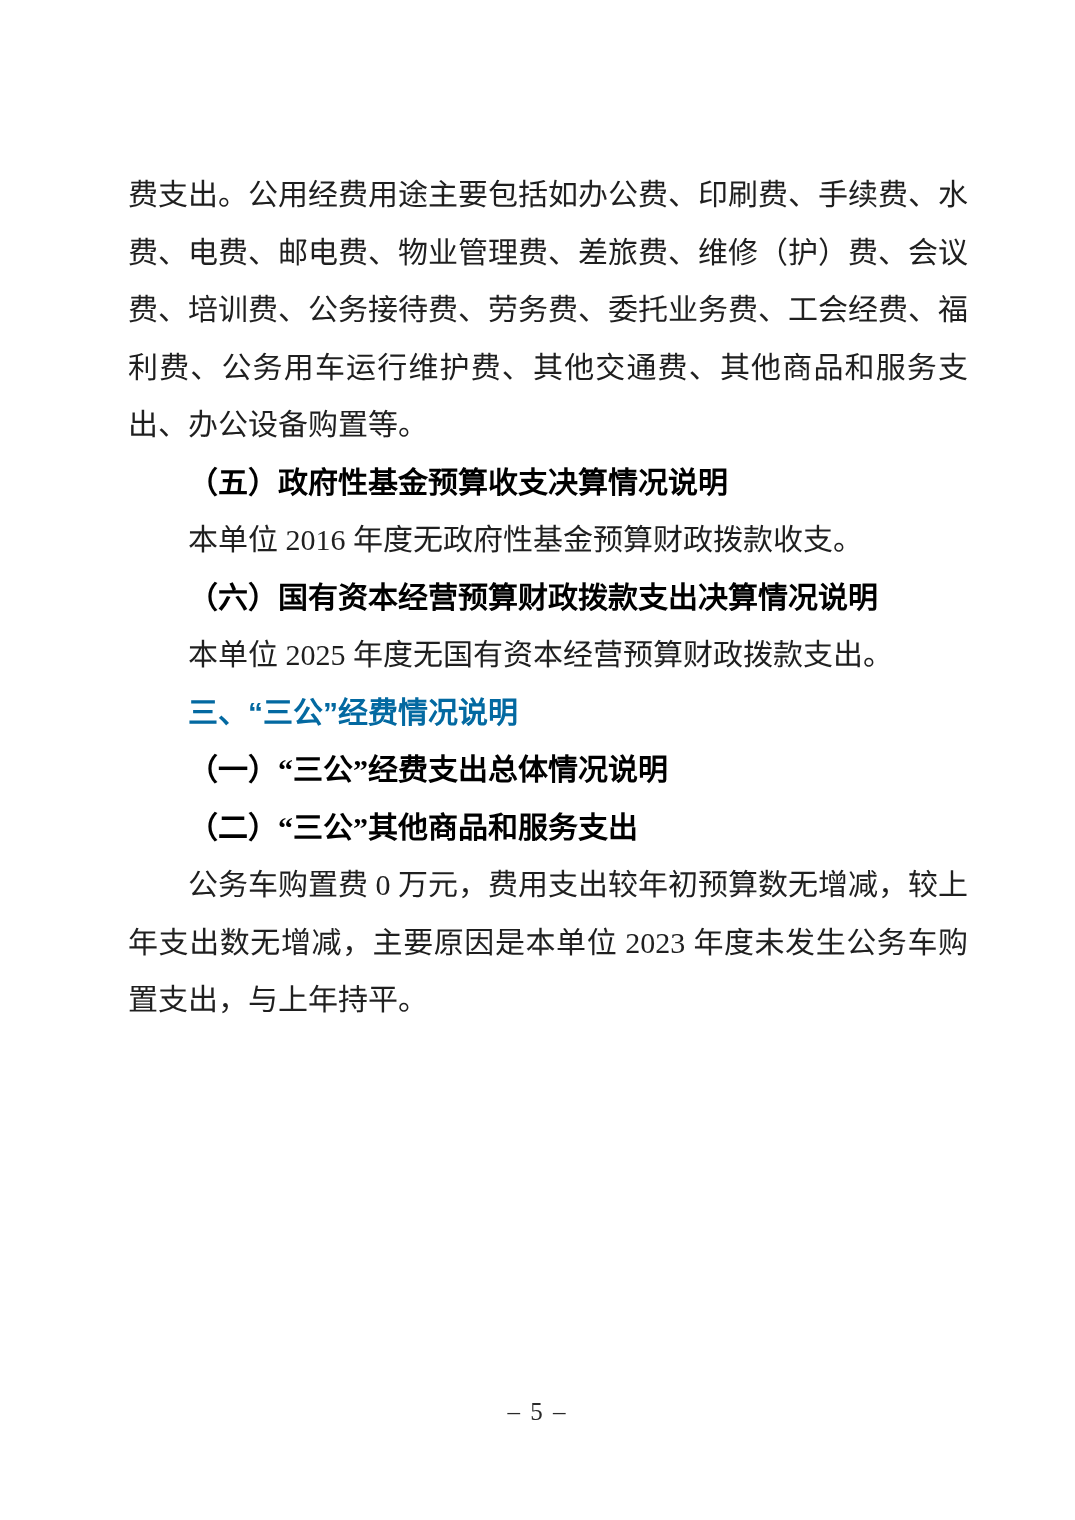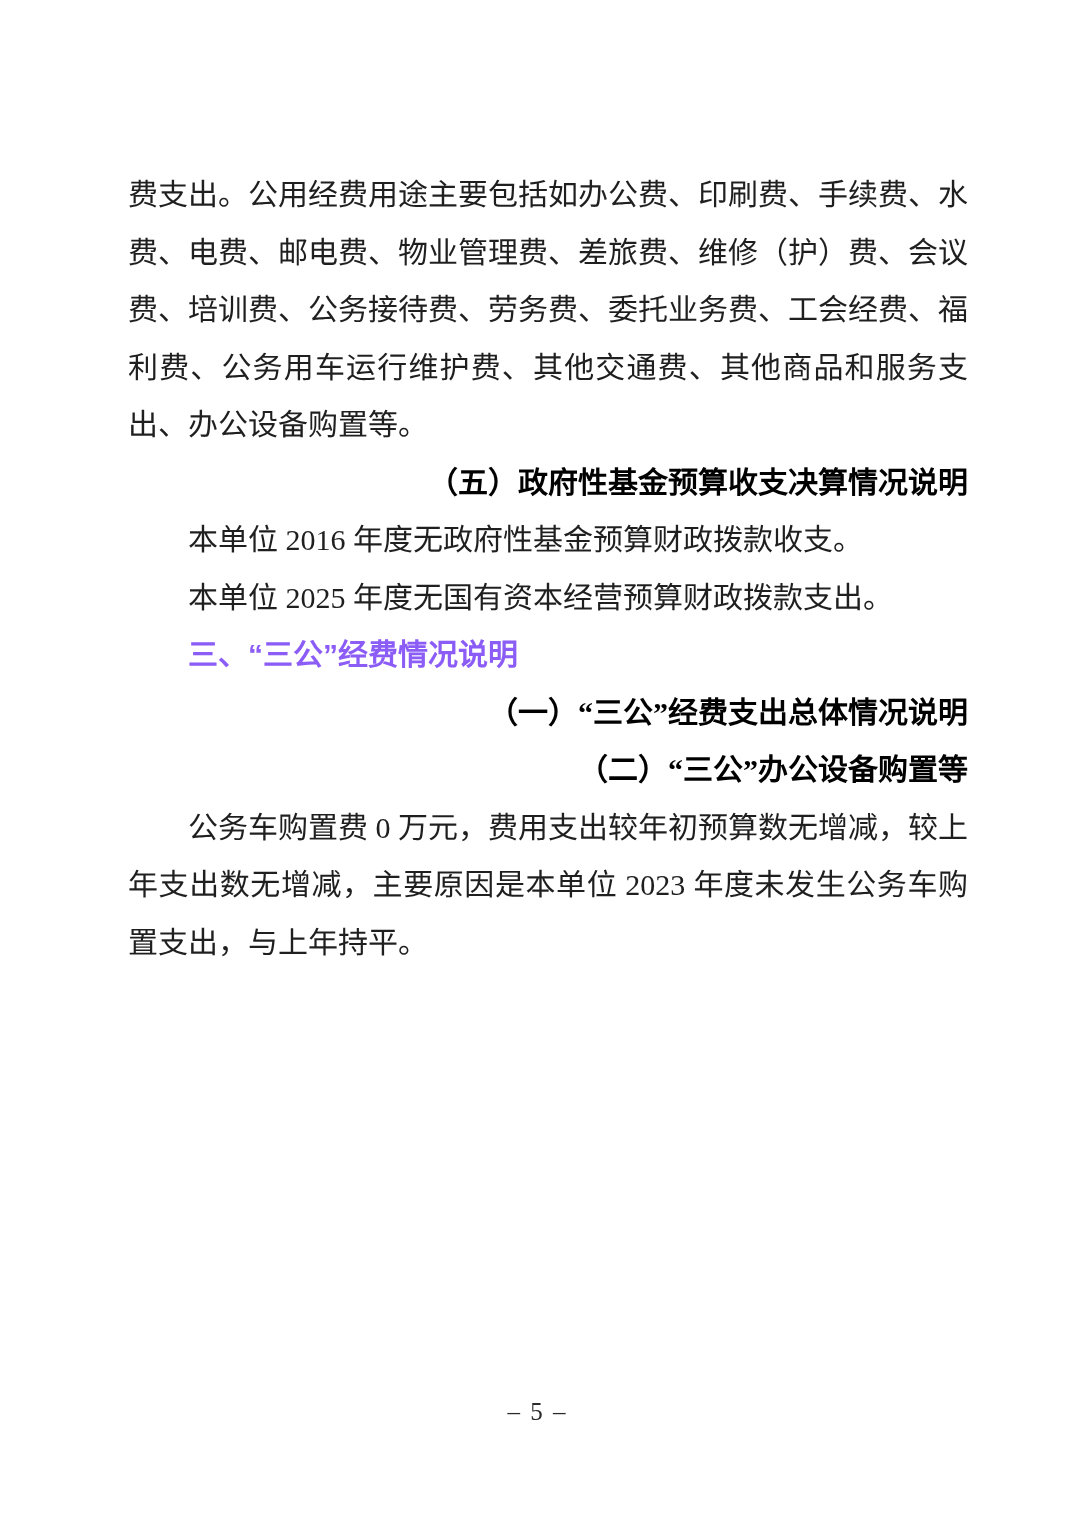--- a/index.html
+++ b/index.html
@@ -37,29 +37,28 @@
     text-indent: 0;
   }
   .heading-kai {
     margin: 0;
     font-size: 30px;
     line-height: 57.5px;
     text-indent: 2em;
     font-weight: 700;
     color: #000000;
     font-family: "Liberation Serif", "DejaVu Serif", serif;
-    text-align: right;
   }
   .heading-hei {
     margin: 0;
     font-size: 30px;
     line-height: 57.5px;
     text-indent: 2em;
     font-weight: 700;
-    color: #8b5cf6;
+    color: #0369a1;
     font-family: "Liberation Sans", "DejaVu Sans", sans-serif;
   }
   .footer {
     position: absolute;
     top: 1396px;
     left: 0;
     width: 100%;
     text-align: center;
   }
   .page-number {
@@ -75,29 +74,30 @@
 
 <div class="page">
   <div class="doc-body">
 
     <p class="para no-indent">费支出。公用经费用途主要包括如办公费、印刷费、手续费、水费、电费、邮电费、物业管理费、差旅费、维修（护）费、会议费、培训费、公务接待费、劳务费、委托业务费、工会经费、福利费、公务用车运行维护费、其他交通费、其他商品和服务支出、办公设备购置等。</p>
 
     <h3 class="heading-kai">（五）政府性基金预算收支决算情况说明</h3>
 
     <p class="para">本单位 2016 年度无政府性基金预算财政拨款收支。</p>
 
+    <h3 class="heading-kai">（六）国有资本经营预算财政拨款支出决算情况说明</h3>
 
     <p class="para">本单位 2025 年度无国有资本经营预算财政拨款支出。</p>
 
     <h2 class="heading-hei">三、“三公”经费情况说明</h2>
 
     <h3 class="heading-kai">（一）“三公”经费支出总体情况说明</h3>
 
 
-    <h3 class="heading-kai">（二）“三公”办公设备购置等</h3>
+    <h3 class="heading-kai">（二）“三公”其他商品和服务支出</h3>
 
 
     <p class="para">公务车购置费 0 万元，费用支出较年初预算数无增减，较上年支出数无增减，主要原因是本单位 2023 年度未发生公务车购置支出，与上年持平。</p>
 
   </div>
 
   <div class="footer">
     <span class="page-number">– 5 –</span>
   </div>
 </div>

